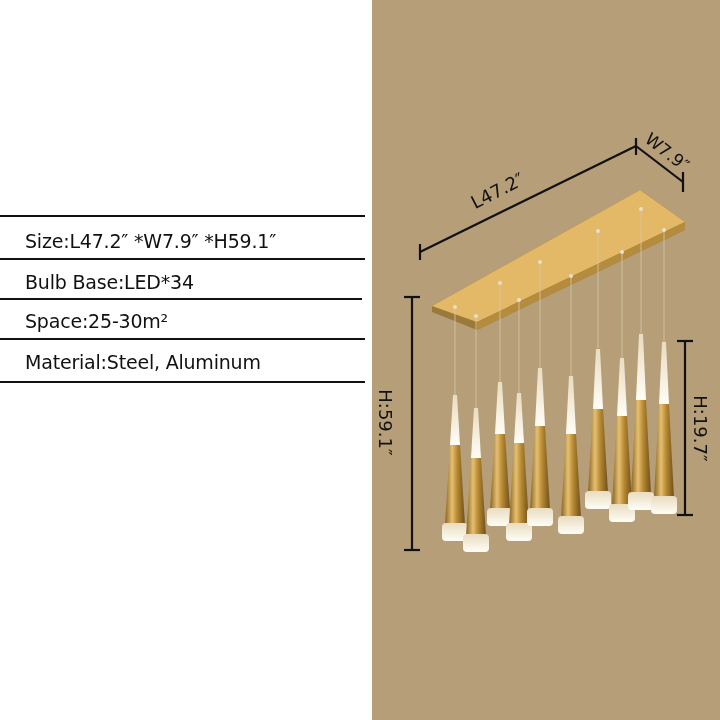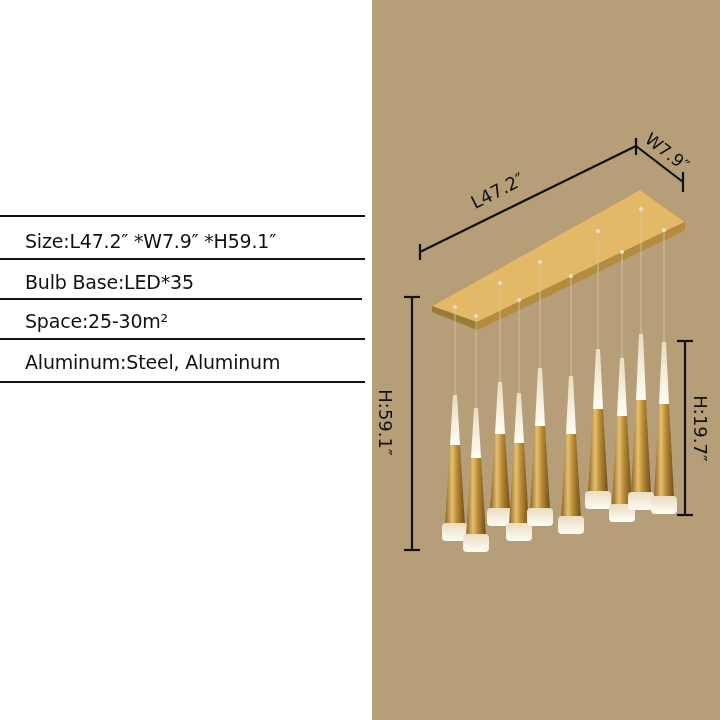--- a/index.html
+++ b/index.html
@@ -11,25 +11,25 @@
   .photo-panel svg { position: absolute; left: 0; top: 0; }
   .dim-label { position: absolute; font-size: 17px; color: #111; white-space: nowrap; transform-origin: center center; }
 </style>
 </head>
 <body>
 
 <div class="spec-panel">
   <div class="spec-rule" style="top:215px;width:365px;"></div>
   <div class="spec-row" style="top:229px;">Size:L47.2″   *W7.9″   *H59.1″</div>
   <div class="spec-rule" style="top:258px;width:365px;"></div>
-  <div class="spec-row" style="top:270px;">Bulb Base:LED*35</div>
+  <div class="spec-row" style="top:270px;">Bulb Base:LED*34</div>
   <div class="spec-rule" style="top:298px;width:362px;"></div>
   <div class="spec-row" style="top:309px;text-align:right;">Space:25-30m²</div>
   <div class="spec-rule" style="top:338px;width:365px;"></div>
-  <div class="spec-row" style="top:350px;">Aluminum:Steel, Aluminum</div>
+  <div class="spec-row" style="top:350px;">Material:Steel, Aluminum</div>
   <div class="spec-rule" style="top:381px;width:365px;"></div>
 </div>
 
 <div class="photo-panel">
   <svg width="348" height="720" viewBox="372 0 348 720">
     <defs>
       <linearGradient id="cone" x1="0" x2="1" y1="0" y2="0">
         <stop offset="0" stop-color="#8a6420"></stop>
         <stop offset="0.35" stop-color="#e6c071"></stop>
         <stop offset="0.6" stop-color="#b88a34"></stop>

